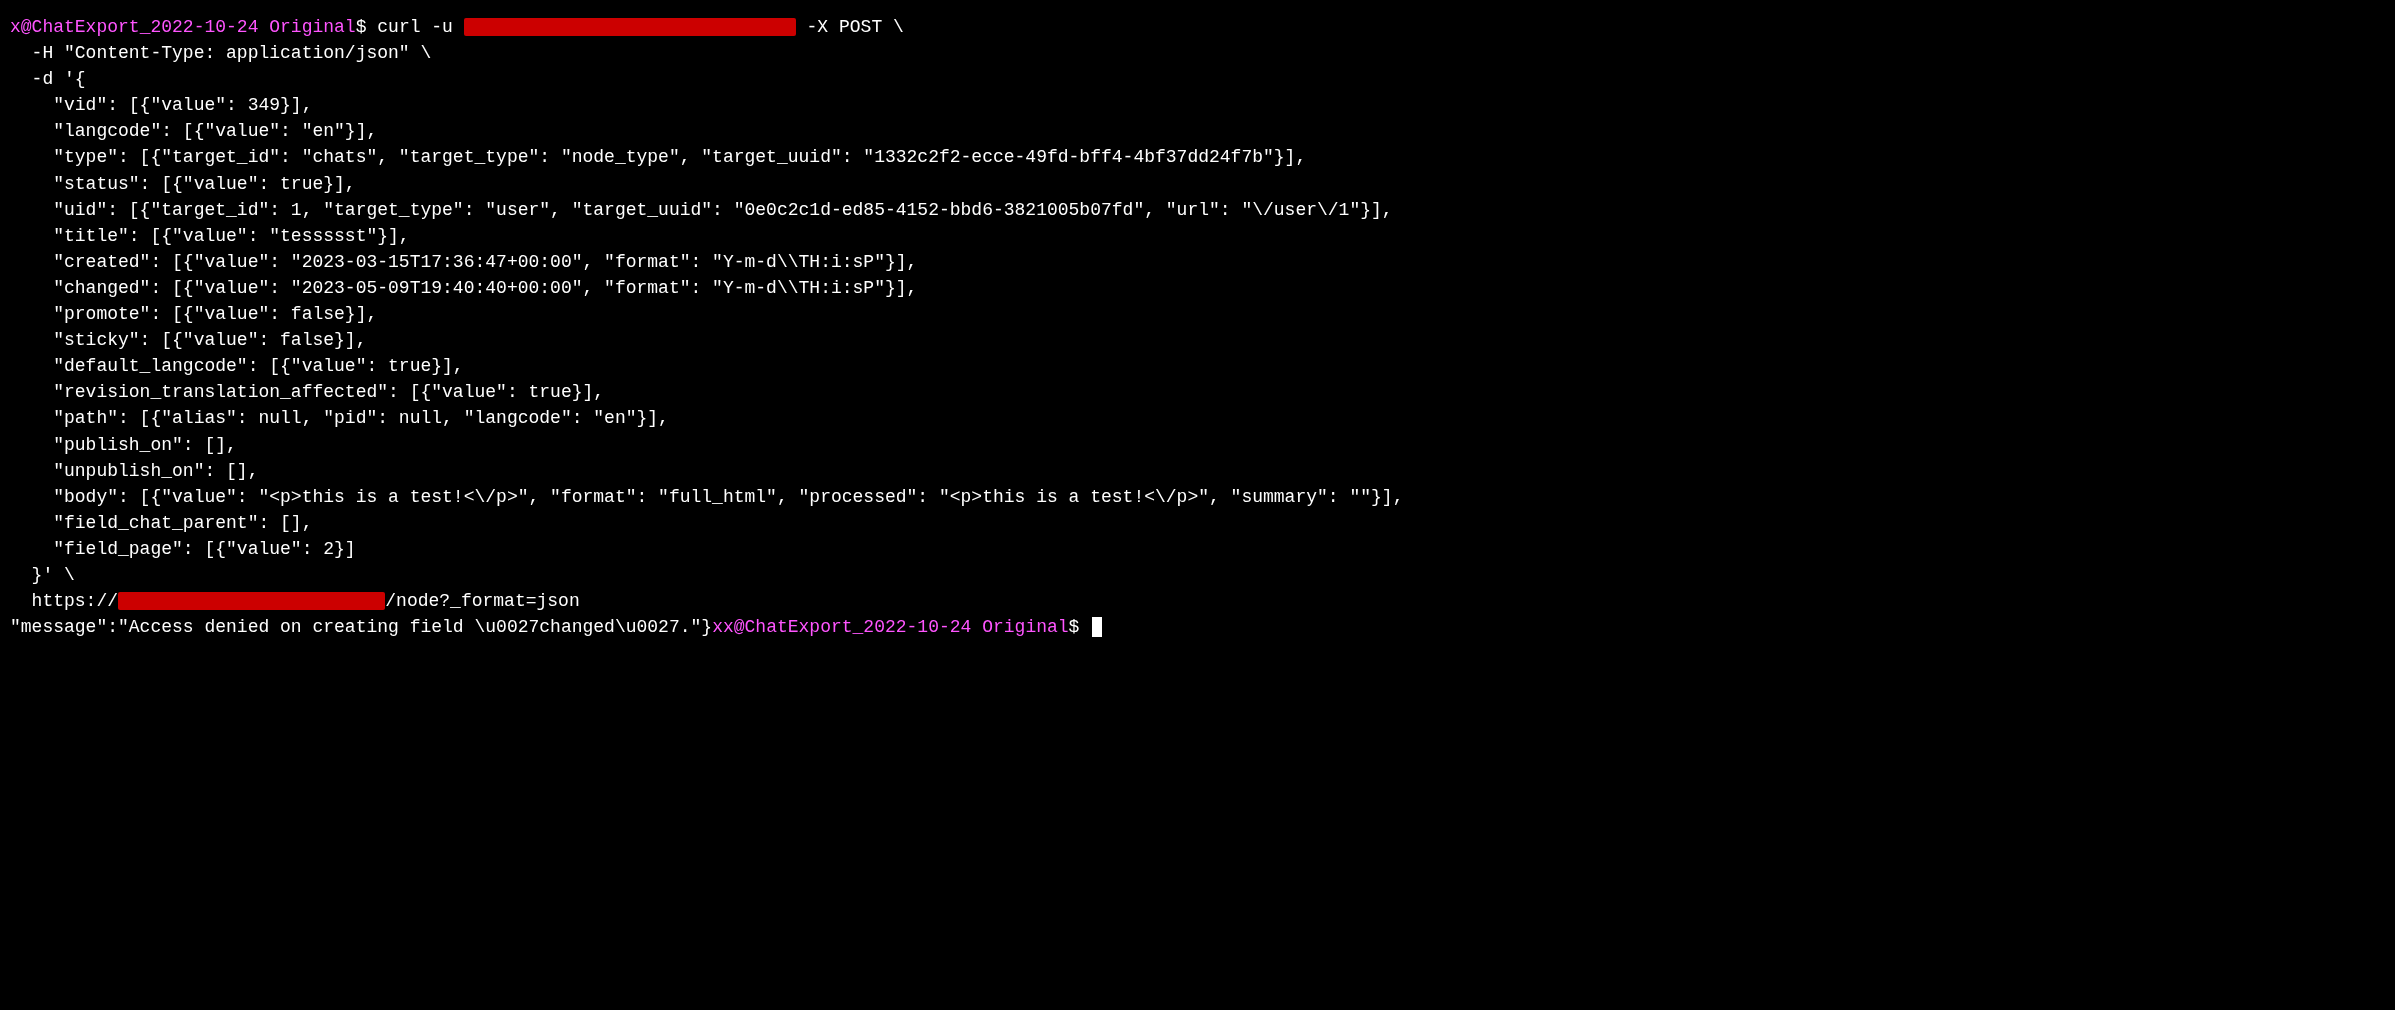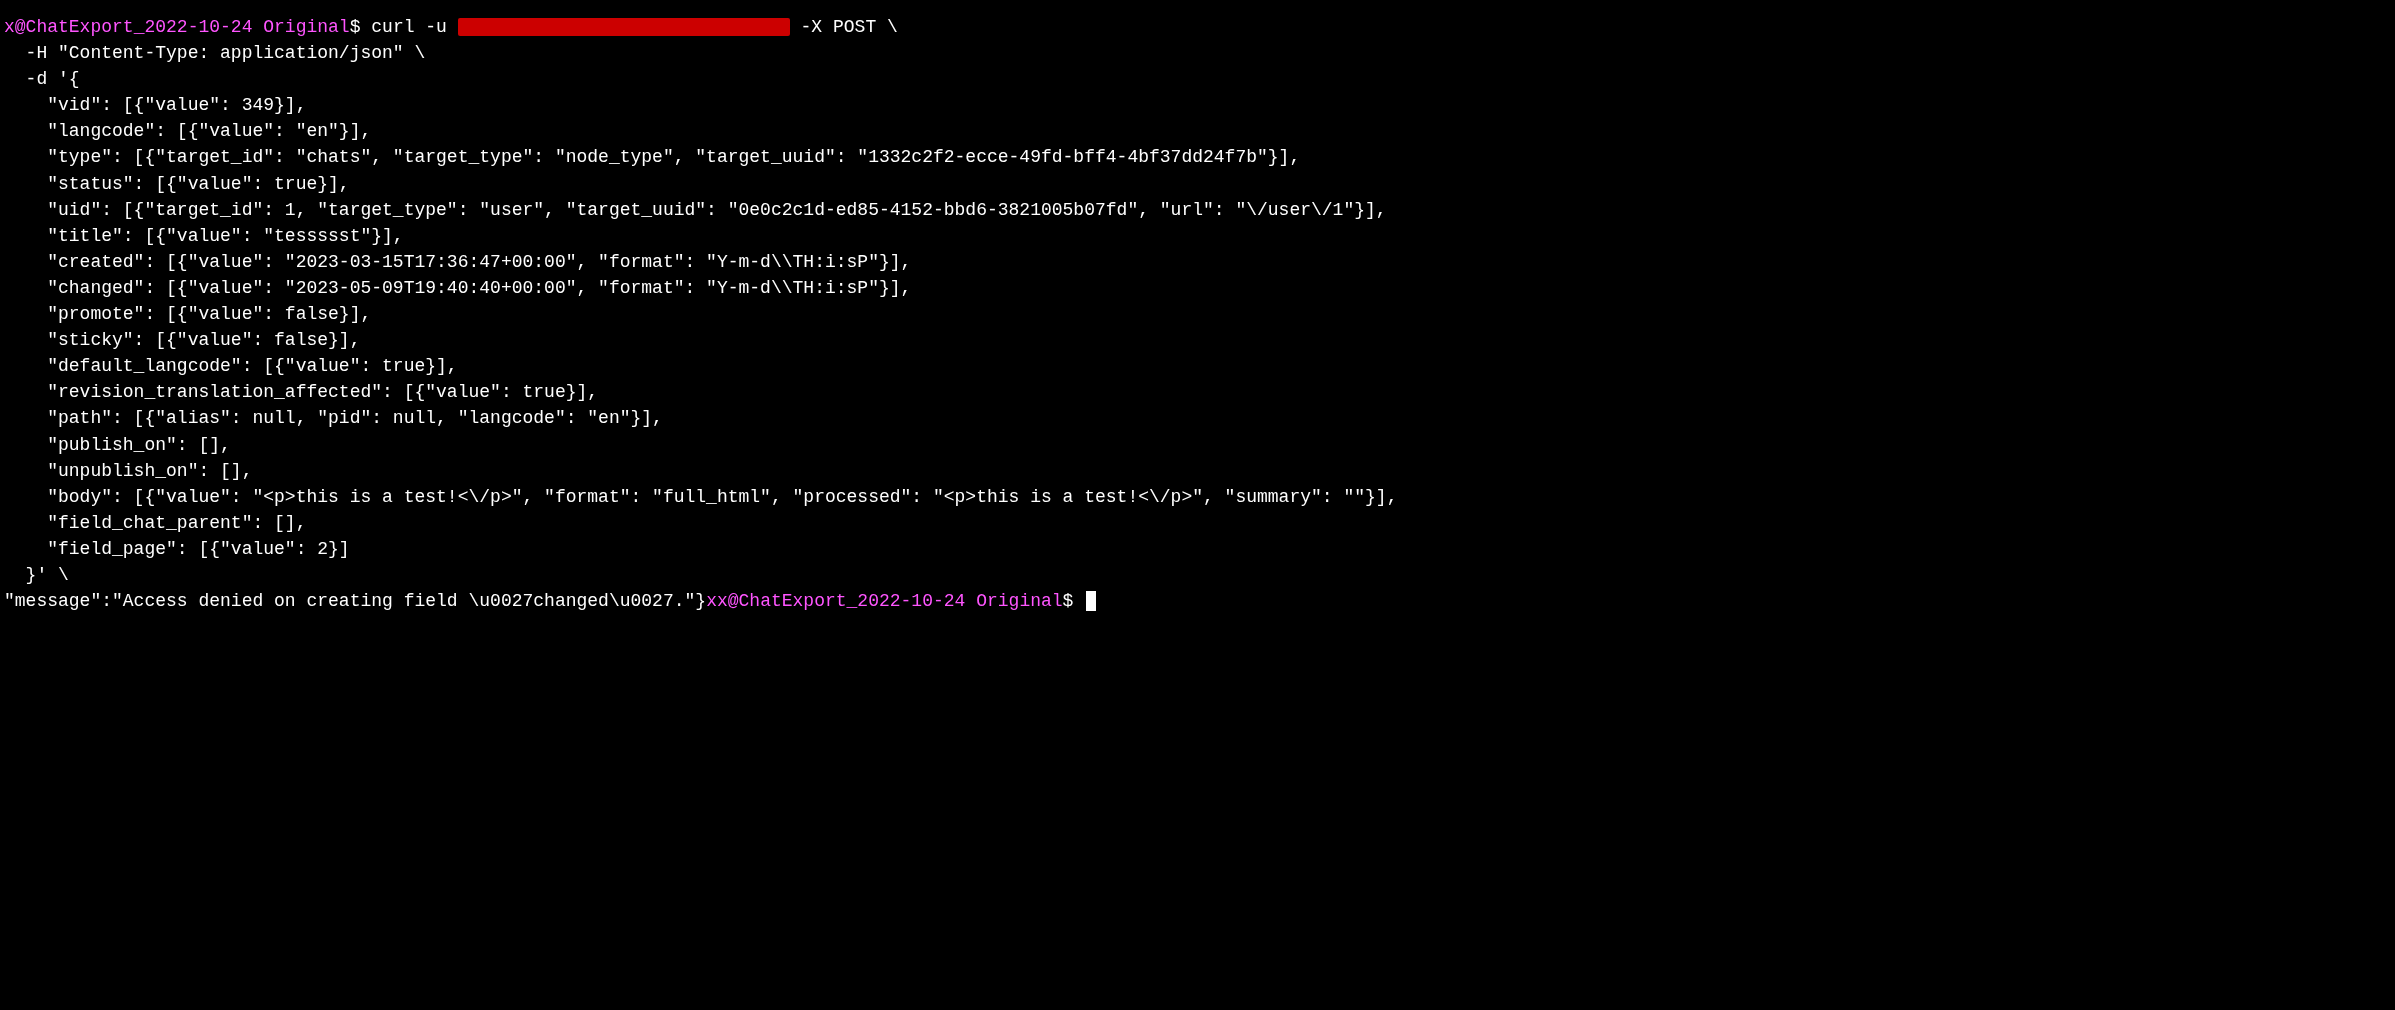--- a/index.html
+++ b/index.html
@@ -14,21 +14,21 @@
       font-size: 18px;
       line-height: 1.45;
       color: #ffffff;
       width: 2395px;
       min-height: 1010px;
       padding: 8px 0;
       overflow-x: hidden;
     }
 
     .terminal {
-      padding: 6px 4px;
+      padding: 6px 10px;
     }
 
     .line {
       white-space: pre;
       display: block;
     }
 
     .magenta { color: #ff55ff; }
     .white { color: #ffffff; }
 
@@ -105,16 +105,17 @@
   <span class="line"><span class="white">    "unpublish_on": [],</span></span>
 
   <span class="line"><span class="white">    "body": [{"value": "&lt;p&gt;this is a test!&lt;\/p&gt;", "format": "full_html", "processed": "&lt;p&gt;this is a test!&lt;\/p&gt;", "summary": ""}],</span></span>
 
   <span class="line"><span class="white">    "field_chat_parent": [],</span></span>
 
   <span class="line"><span class="white">    "field_page": [{"value": 2}]</span></span>
 
   <span class="line"><span class="white">  }' \</span></span>
 
+  <span class="line"><span class="white">  https://</span><span class="redacted-url">&nbsp;&nbsp;&nbsp;&nbsp;&nbsp;&nbsp;&nbsp;&nbsp;&nbsp;&nbsp;&nbsp;&nbsp;&nbsp;&nbsp;&nbsp;&nbsp;&nbsp;&nbsp;&nbsp;&nbsp;&nbsp;&nbsp;&nbsp;&nbsp;</span><span class="white">/node?_format=json</span></span>
 
   <span class="line"><span class="white">"message":"Access denied on creating field \u0027changed\u0027."}</span><span class="magenta">xx@<span class="magenta">ChatExport_2022-10-24 Original</span></span><span class="white">$ </span><span class="cursor"></span></span>
 
 </div>
 
 </body></html>

